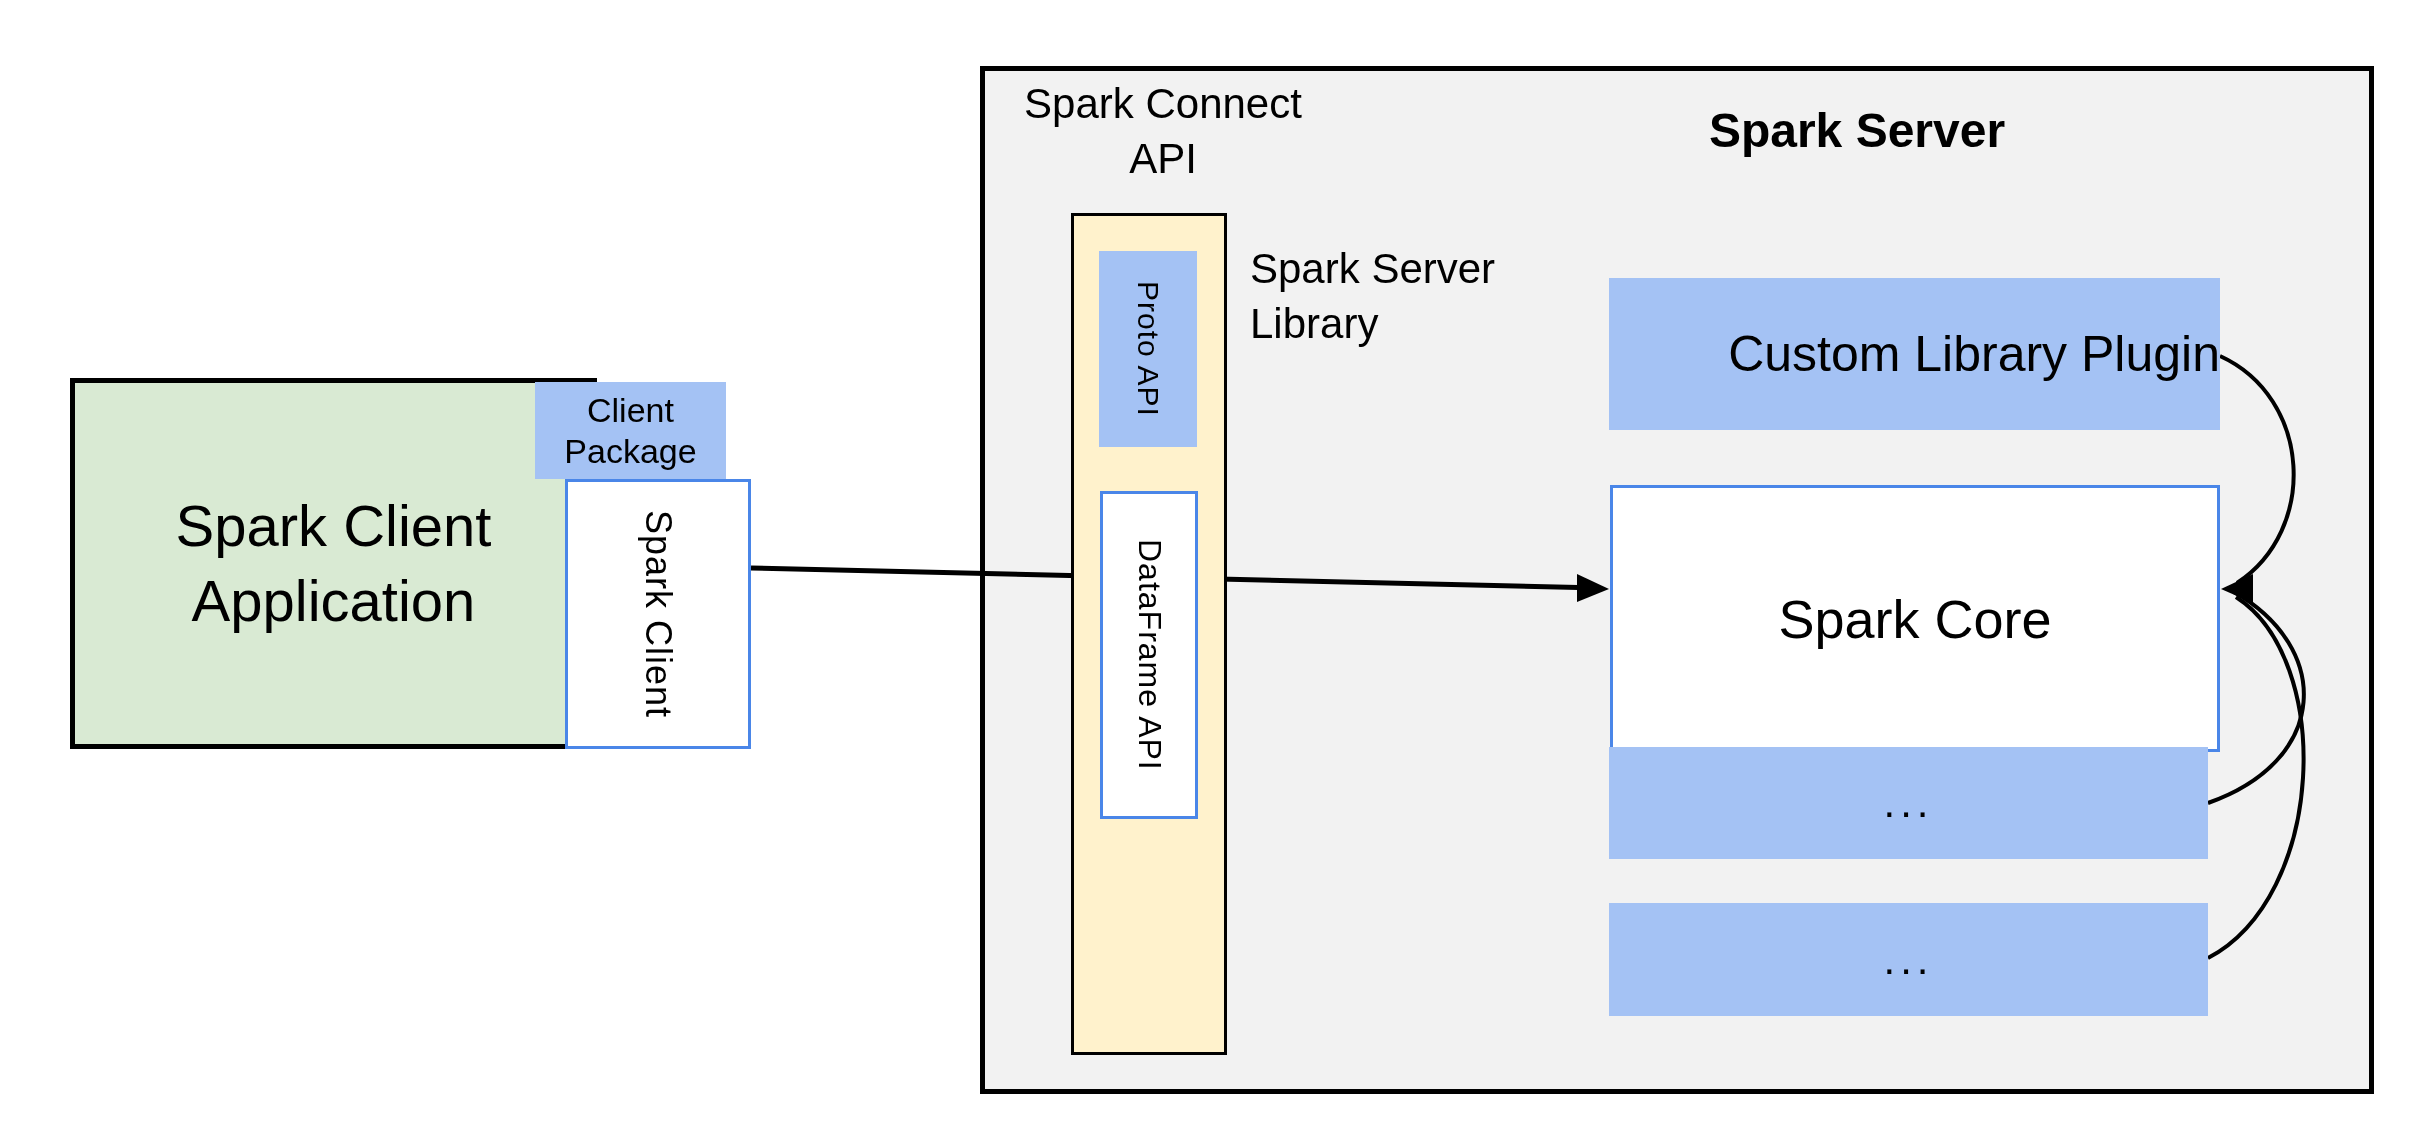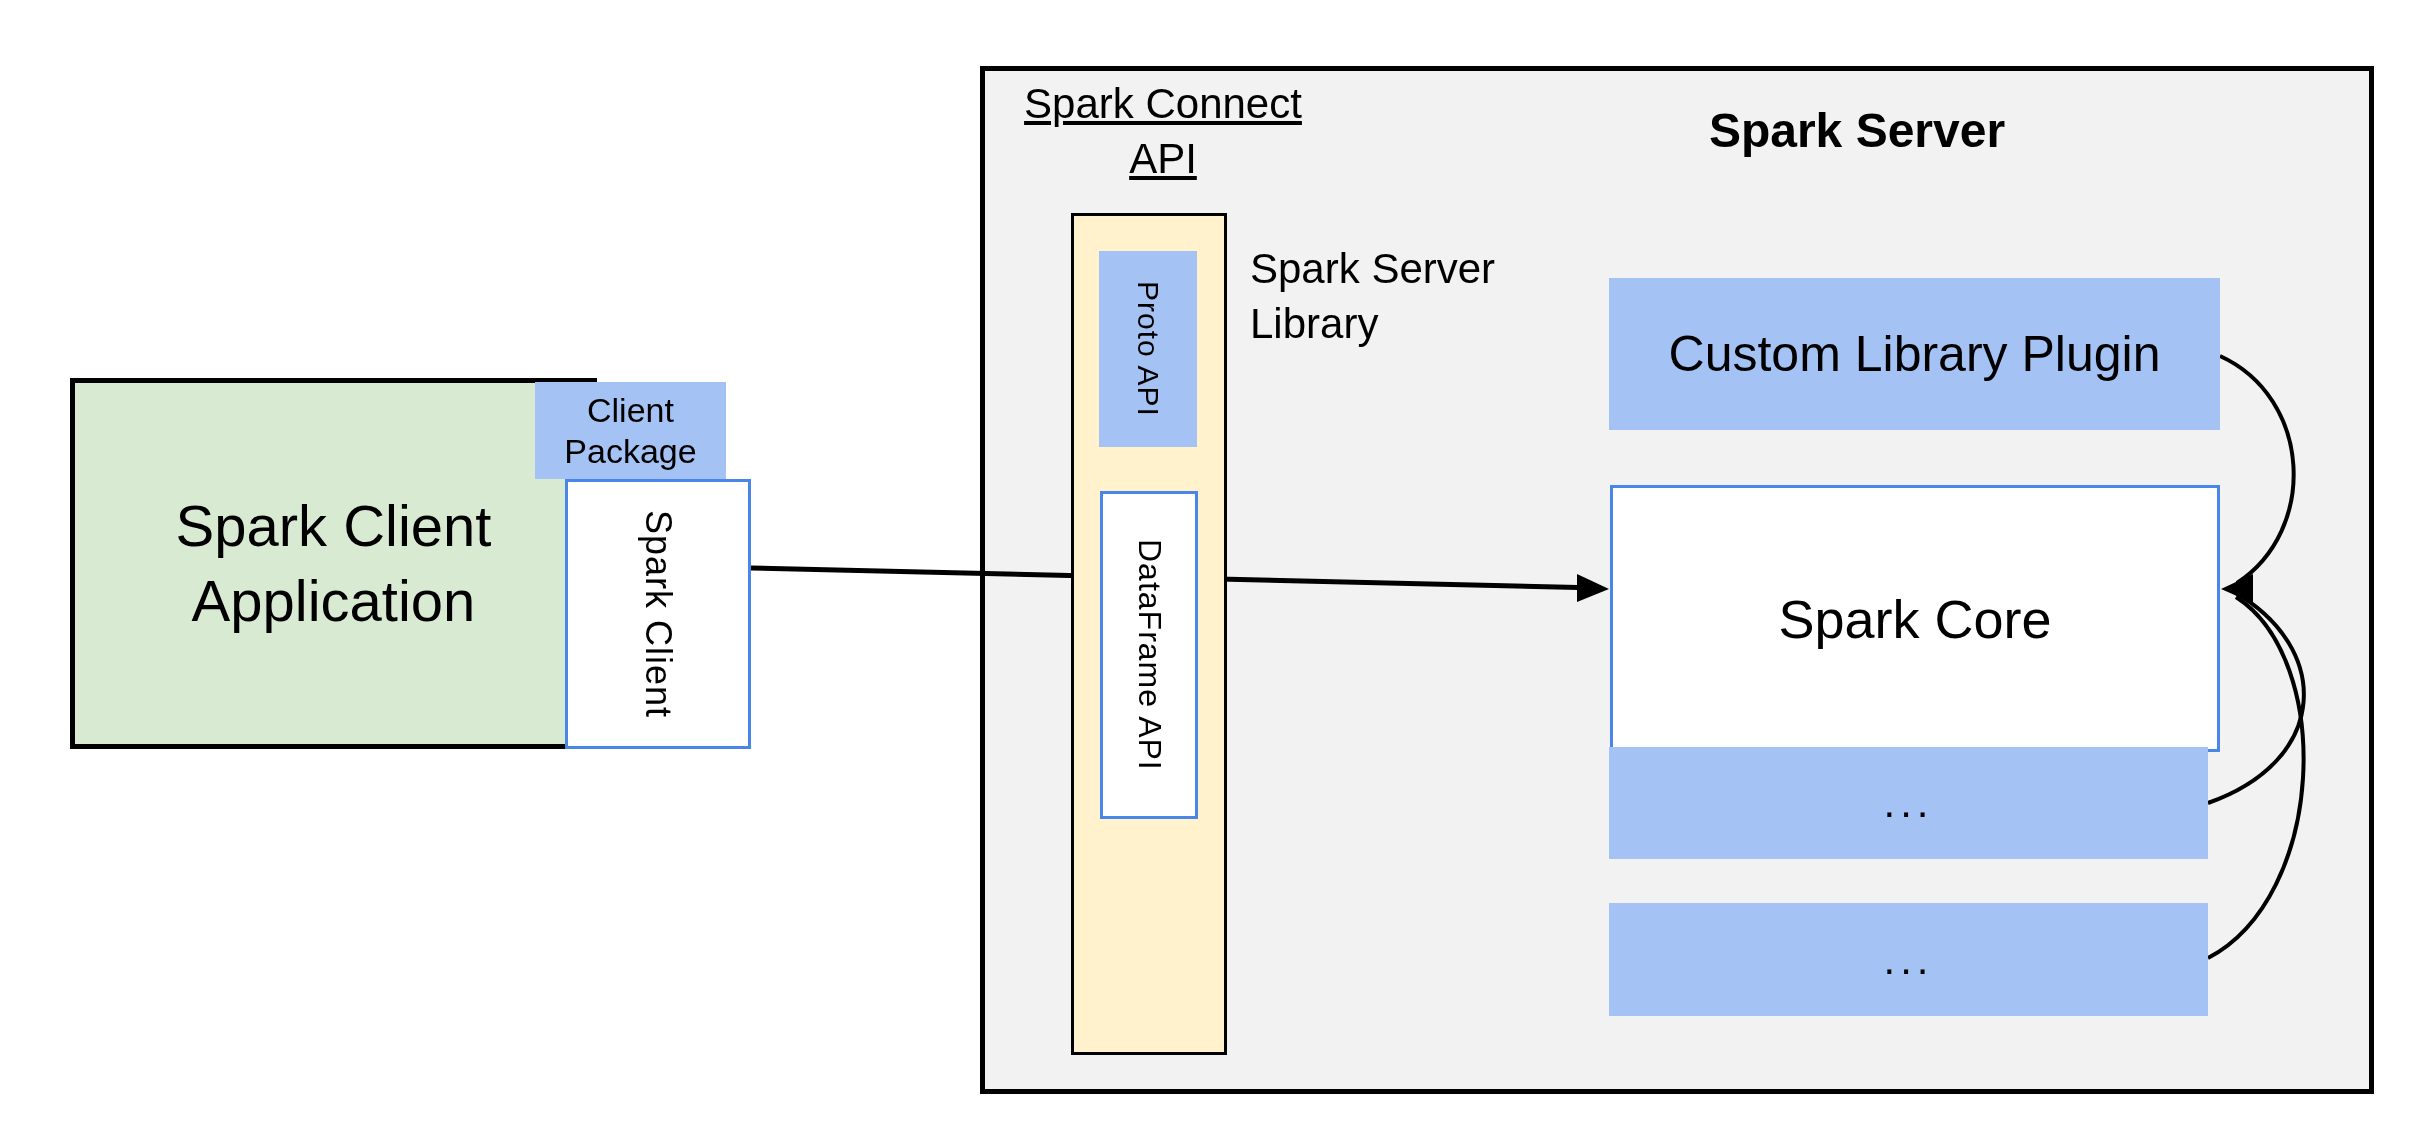--- a/index.html
+++ b/index.html
@@ -74,20 +74,21 @@
   .vertical-text {
     writing-mode: vertical-rl;
     text-orientation: mixed;
     letter-spacing: 1px;
   }
   .plugin-box {
     left: 1609px; top: 278px; width: 611px; height: 152px;
     background: var(--box-blue);
     z-index: 2;
     font-size: 50px;
+    justify-content: flex-end;
   }
   .core-box {
     left: 1610px; top: 485px; width: 610px; height: 267px;
     background: #ffffff;
     border: 3px solid var(--border-blue);
     z-index: 2;
     font-size: 54px;
   }
   .module-box-1 {
     left: 1609px; top: 747px; width: 599px; height: 112px;
@@ -100,21 +101,20 @@
     background: var(--box-blue);
     z-index: 2;
     font-size: 42px; letter-spacing: 5px;
   }
 
   
   .connect-api-label {
     left: 998px; top: 76px; width: 330px;
     font-size: 42px; line-height: 1.32; text-align: center;
     z-index: 2;
-    text-decoration: underline;
   }
   .server-title {
     left: 1657px; top: 103px; width: 400px;
     font-size: 48px; font-weight: bold; text-align: center;
     z-index: 2;
   }
   .server-library-label {
     left: 1250px; top: 242px; width: 330px;
     font-size: 42px; line-height: 1.3; text-align: left;
     z-index: 2;

